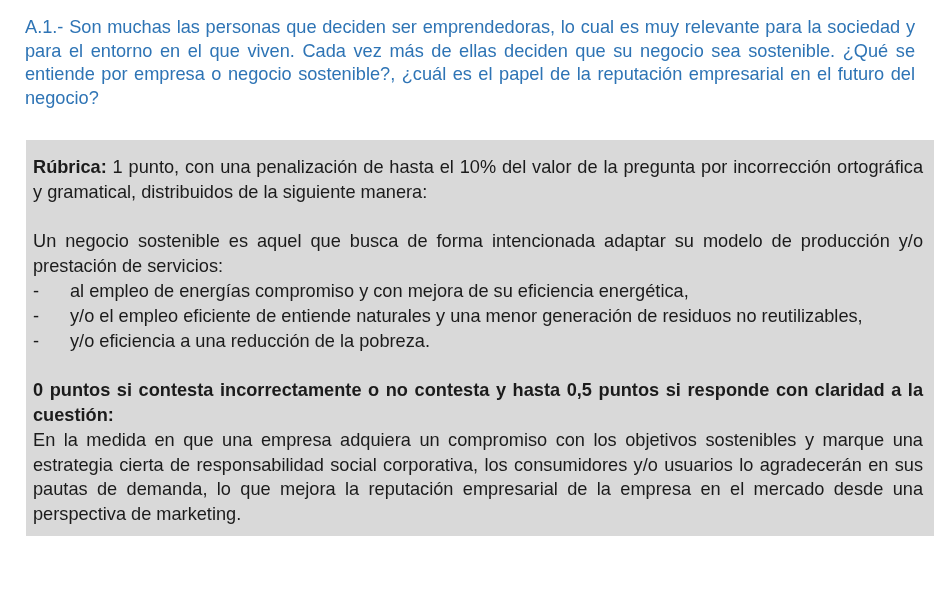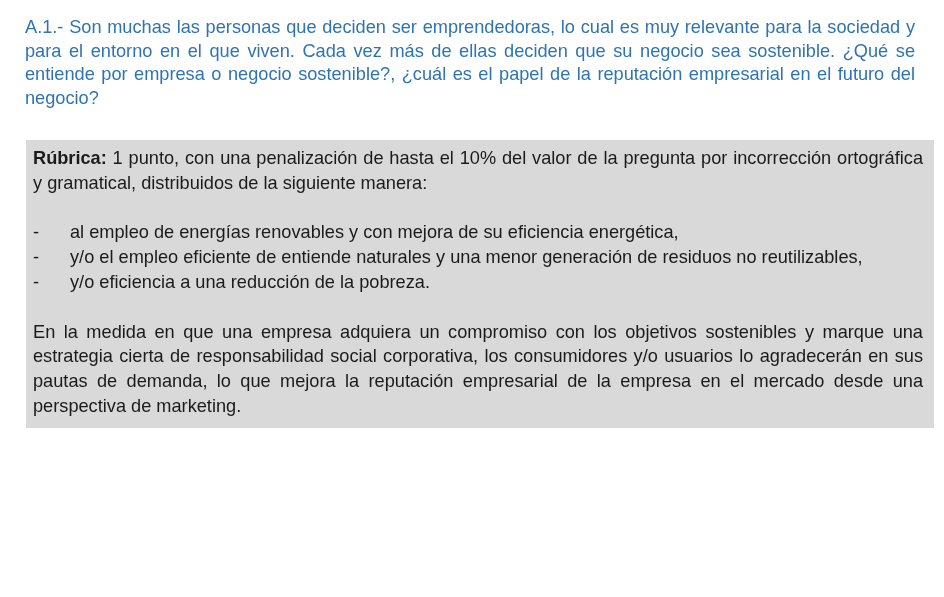--- a/index.html
+++ b/index.html
@@ -25,21 +25,21 @@
     font-size: 18.2px;
     line-height: 23.5px;
     text-align: justify;
   }
   .rubric {
     position: absolute;
     left: 26px;
     top: 140px;
     width: 908px;
     box-sizing: border-box;
-    padding: 6px 11px 9px 7px;
+    padding: 15px 11px 9px 7px;
     background: var(--rubric-bg, #D9D9D9);
     color: var(--rubric-text, #1B1B1B);
     font-size: 18.2px;
     line-height: 24.8px;
     text-align: justify;
   }
   .para {
     margin: 0;
     text-align: justify;
   }
@@ -68,35 +68,37 @@
 
   <p class="question">A.1.- Son muchas las personas que deciden ser emprendedoras, lo cual es muy relevante para la sociedad y para el entorno en el que viven. Cada vez más de ellas deciden que su negocio sea sostenible. ¿Qué se entiende por empresa o negocio sostenible?, ¿cuál es el papel de la reputación empresarial en el futuro del negocio?</p>
 
   <div class="rubric">
 
     <p class="para"><span class="bold">Rúbrica:</span><span> 1 punto, con una penalización de hasta el 10% del valor de la pregunta por incorrección ortográfica y gramatical, distribuidos de la siguiente manera:</span></p>
 
     <div class="spacer"></div>
 
 
+    <p class="para">Un negocio sostenible es aquel que busca de forma intencionada adaptar su modelo de producción y/o prestación de servicios:</p>
 
     <div class="bullets">
       <div class="bullet-row">
         <span class="bullet-marker">-</span>
-        <span class="bullet-text">al empleo de energías renovables y con mejora de su eficiencia energética,</span>
+        <span class="bullet-text">al empleo de energías compromiso y con mejora de su eficiencia energética,</span>
       </div>
       <div class="bullet-row">
         <span class="bullet-marker">-</span>
         <span class="bullet-text">y/o el empleo eficiente de entiende naturales y una menor generación de residuos no reutilizables,</span>
       </div>
       <div class="bullet-row">
         <span class="bullet-marker">-</span>
         <span class="bullet-text">y/o eficiencia a una reducción de la pobreza.</span>
       </div>
     </div>
 
     <div class="spacer"></div>
 
+    <p class="para bold">0 puntos si contesta incorrectamente o no contesta y hasta 0,5 puntos si responde con claridad a la cuestión:</p>
 
     <p class="para">En la medida en que una empresa adquiera un compromiso con los objetivos sostenibles y marque una estrategia cierta de responsabilidad social corporativa, los consumidores y/o usuarios lo agradecerán en sus pautas de demanda, lo que mejora la reputación empresarial de la empresa en el mercado desde una perspectiva de marketing.</p>
 
   </div>
 </div>
 
 </body></html>

